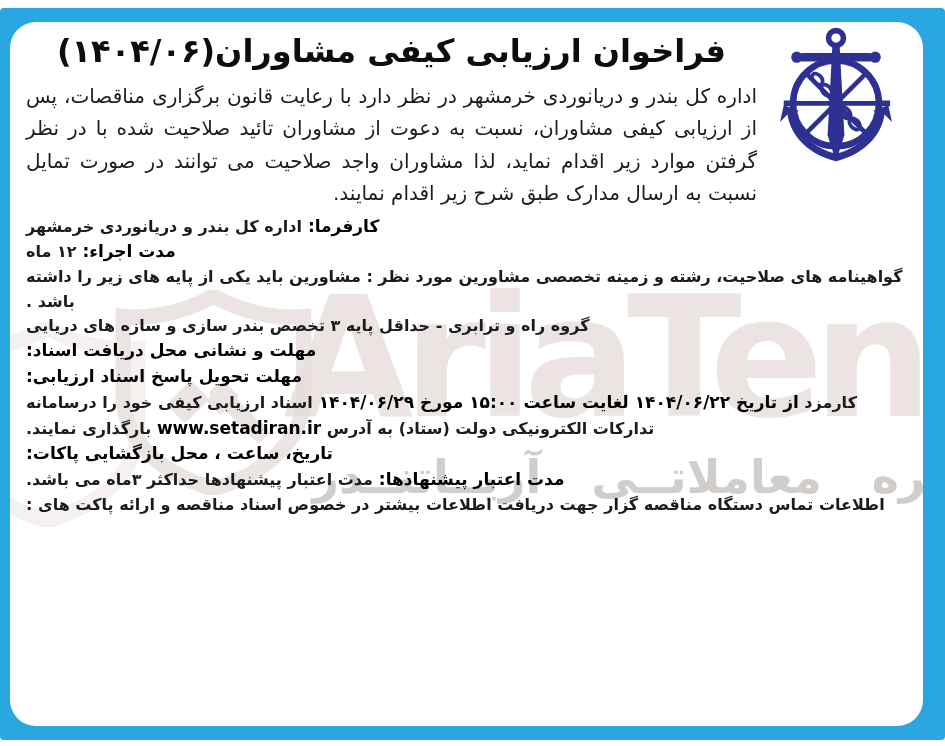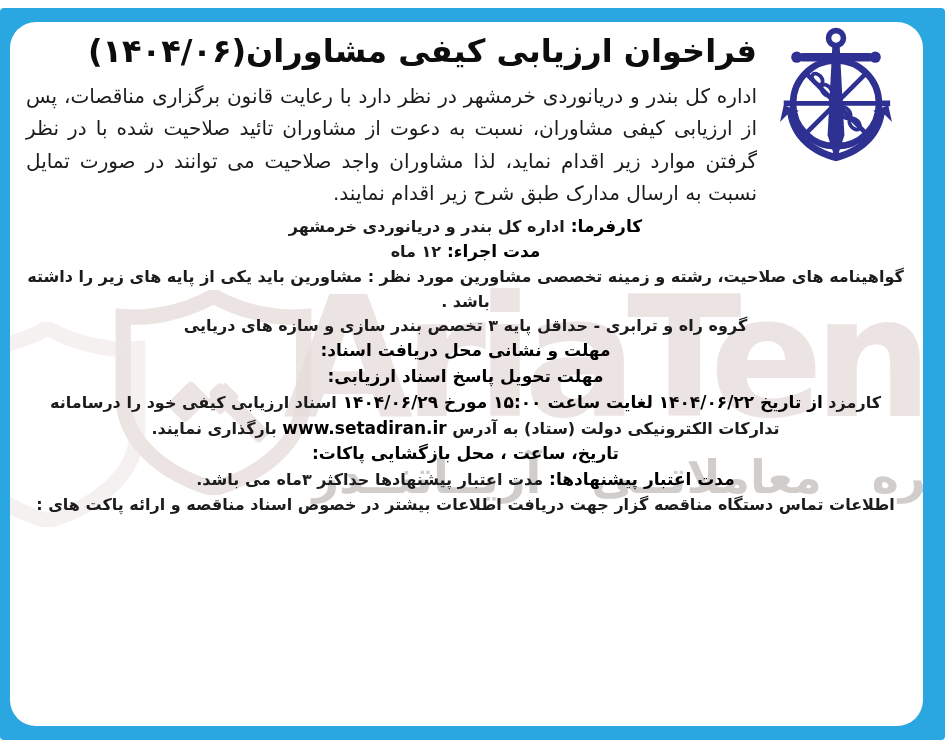--- a/index.html
+++ b/index.html
@@ -27,31 +27,31 @@
   .wm-fa{
     position:absolute;top:428px;right:-80px;width:1100px;direction:rtl;
     font-size:46px;font-weight:bold;color:var(--watermark_gray,#c9c5c3);
     letter-spacing:2px;word-spacing:34px;opacity:.85;
   }
   .content{position:relative;z-index:1;}
   .header{display:flex;align-items:flex-start;gap:10px;}
   .logo-box{flex:0 0 138px;height:142px;display:flex;align-items:center;justify-content:center;}
   .head-main{flex:1;min-width:0;}
   .title{
-    margin:8px 0 10px;font-size:32px;font-weight:bold;
+    margin:8px 0 10px;text-align:center;font-size:32px;font-weight:bold;
     color:#0d0d0d;letter-spacing:-1px;
   }
   .intro{
     font-size:20px;font-weight:normal;line-height:1.62;color:var(--text,#1c1c1c);
     text-align:justify;margin:0;
   }
   .body-lines{margin-top:4px;}
   .line{
     font-size:16px;font-weight:bold;line-height:1.52;color:var(--text,#1c1c1c);
-    text-align:center;
+    text-align:left;
   }
   .line .em{color:#000;font-size:17px;}
 </style>
 </head>
 <body>
 
 <div class="frame"></div>
 
 <div class="paper">
 

